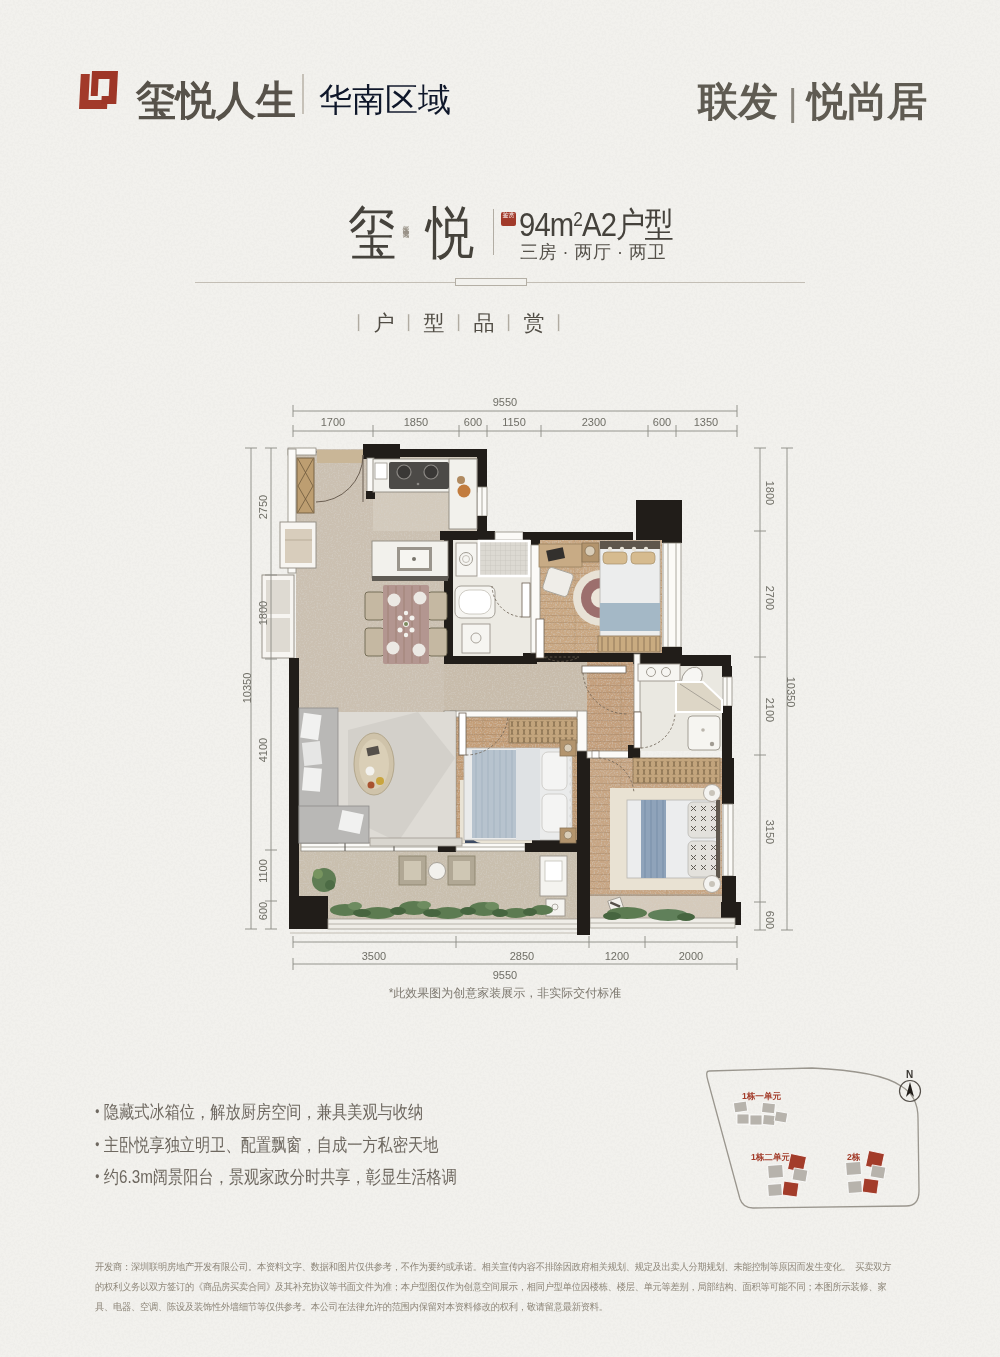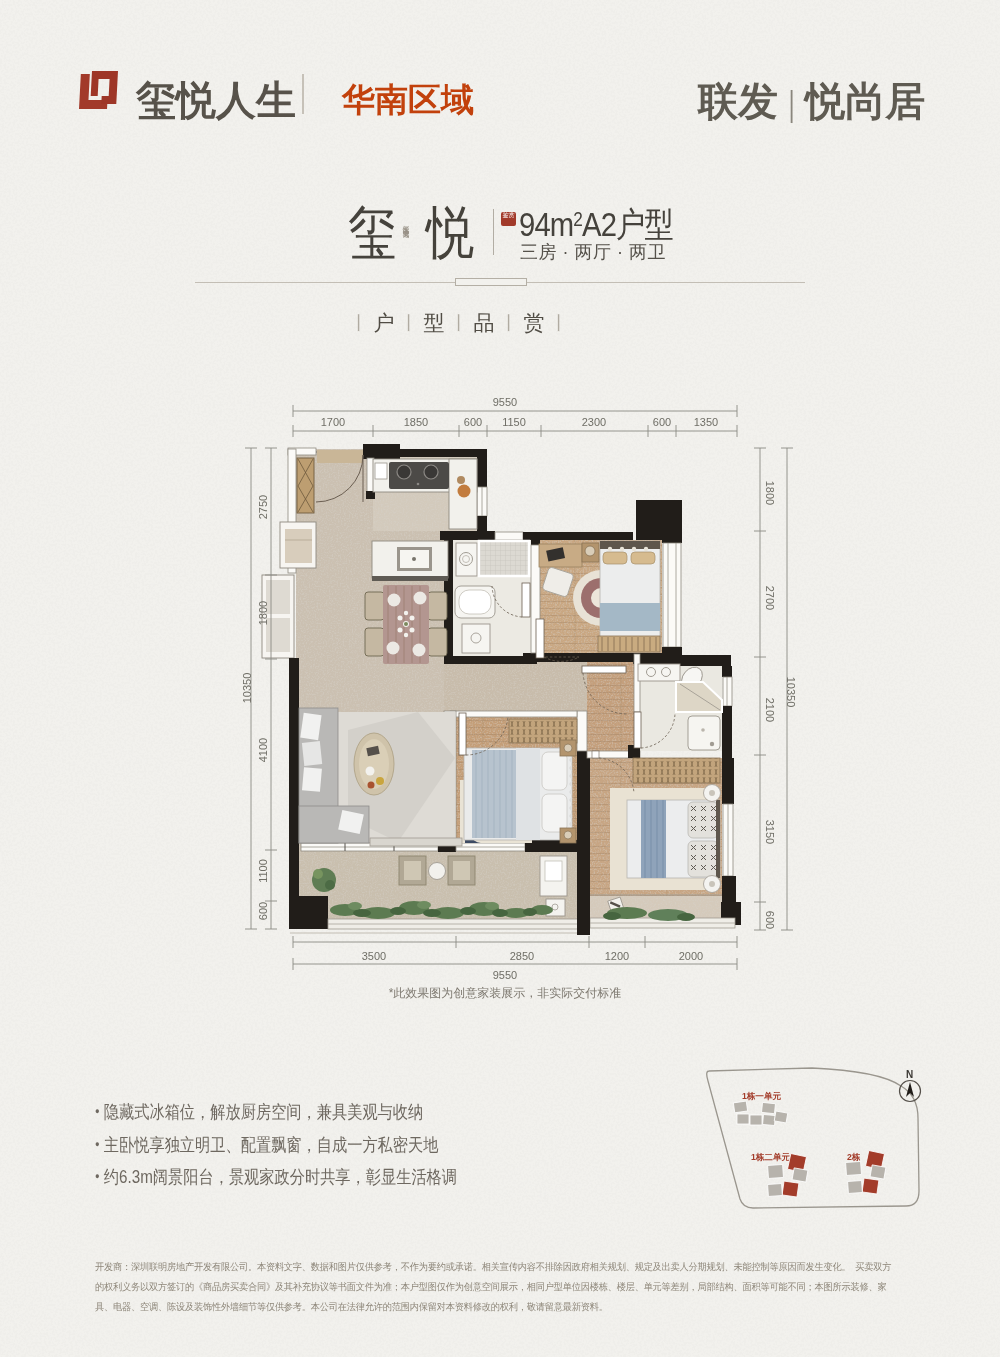--- a/index.html
+++ b/index.html
@@ -20,22 +20,22 @@
 </svg>
 
 <svg class="abs" style="left:76px;top:71px" width="44" height="42" viewBox="0 0 44 42">
   <g transform="skewX(-3)">
   <path d="M5,3 h9 v26 h19 v9 h-28 z" fill="#a23a2a"></path>
   <path d="M16,0 h26 v33 h-15 v-8 h7 v-17 h-11 v17 h-7 z" fill="#9e3627"></path>
   </g>
 </svg>
 <div class="abs" style="left:136px;top:73px;font-size:40px;font-weight:700;color:#57524a;letter-spacing:0px;">玺悦人生</div>
 <div class="abs" style="left:302px;top:74px;width:2px;height:40px;background:#c6c1b8;"></div>
-<div class="abs" style="left:319px;top:78px;font-size:33px;font-weight:700;color:#c2410c;margin-left:23px;">华南区域</div>
-<div class="abs" style="left:698px;top:74px;font-size:40px;color:#5f5b52;font-family:Liberation Serif, serif;font-weight:700;letter-spacing:0px;">联发<span style="font-weight:400;color:#8a867d;padding:0 10px;font-size:36px;">|</span>悦尚居</div>
+<div class="abs" style="left:319px;top:78px;font-size:33px;font-weight:400;color:#0f172a;">华南区域</div>
+<div class="abs" style="left:698px;top:74px;font-size:40px;color:#5f5b52;font-family:Liberation Sans, sans-serif;font-weight:700;letter-spacing:0px;">联发<span style="font-weight:400;color:#8a867d;padding:0 10px;font-size:36px;">|</span>悦尚居</div>
 
 <div class="abs" style="left:348px;top:195px;font-size:57px;color:#45423c;font-family:'Liberation Serif',serif;transform:scaleX(0.85);transform-origin:0 0;">玺</div>
 <div class="abs" style="left:404px;top:220px;width:10px;">
   <div style="writing-mode:vertical-rl;font-size:6.5px;color:#968f84;line-height:5px;letter-spacing:0.5px;">玺悦人生 宽境大宅</div>
 </div>
 <div class="abs" style="left:426px;top:195px;font-size:57px;color:#45423b;font-family:'Liberation Serif',serif;transform:scaleX(0.85);transform-origin:0 0;">悦</div>
 <div class="abs" style="left:493px;top:209px;width:1px;height:46px;background:#b2ada4;"></div>
 <div class="abs" style="left:501px;top:212px;width:15px;height:14px;background:#a23a2a;border-radius:2px;">
   <div style="font-size:6px;color:#fff;line-height:7px;text-align:center;">鉴赏</div>
 </div>

